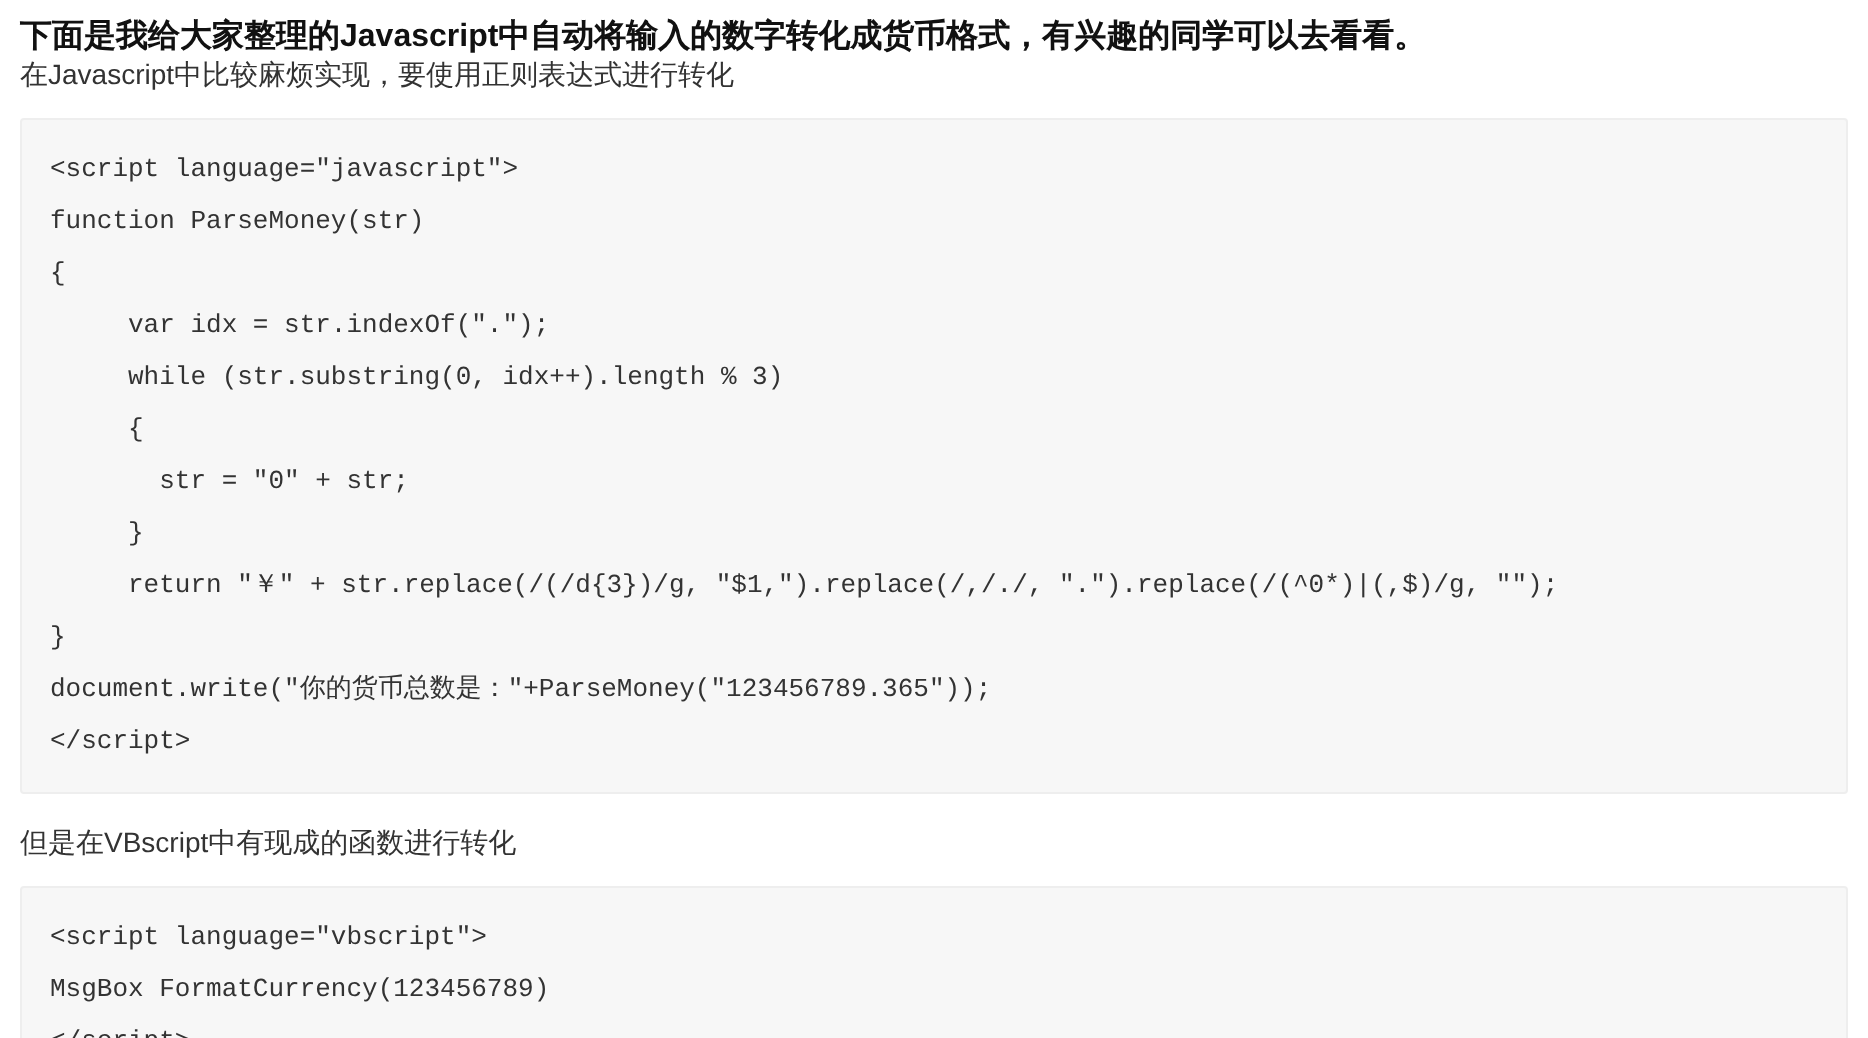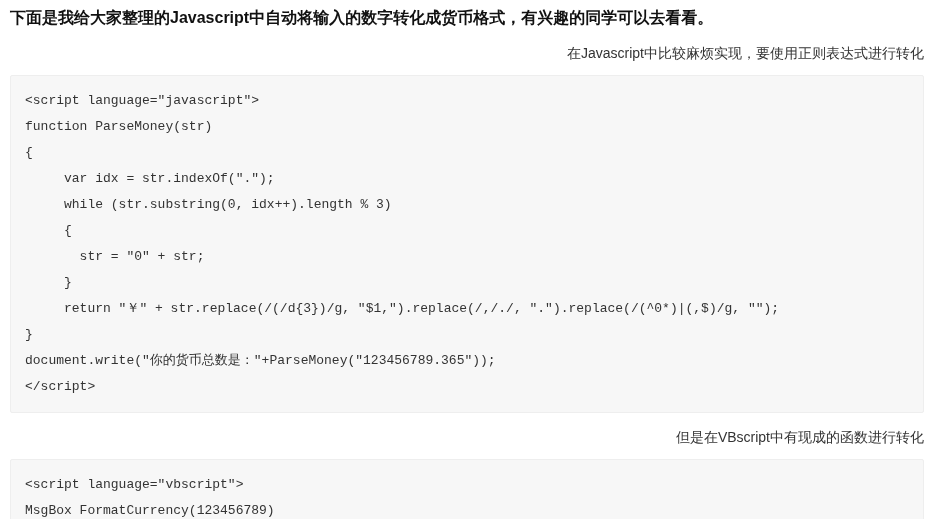--- a/index.html
+++ b/index.html
@@ -8,27 +8,26 @@
     font-size: 14px;
     color: #333;
     background: #fff;
     padding: 8px 10px;
     width: 934px;
   }
   h2.title {
     font-weight: 700;
     font-size: 16px;
     color: #111;
-    margin-bottom: 16px;
+    margin-bottom: 0;
   }
   p.para {
     font-size: 14px;
     color: #333;
     margin-bottom: 12px;
-    text-align: right;
   }
   pre.codeblock {
     background: #f7f7f7;
     border: 1px solid #eee;
     border-radius: 2px;
     padding: 12px 14px;
     font-family: "NSimSun", "SimSun", "Courier New", monospace;
     font-size: 13px;
     line-height: 2.0;
     color: #333;

